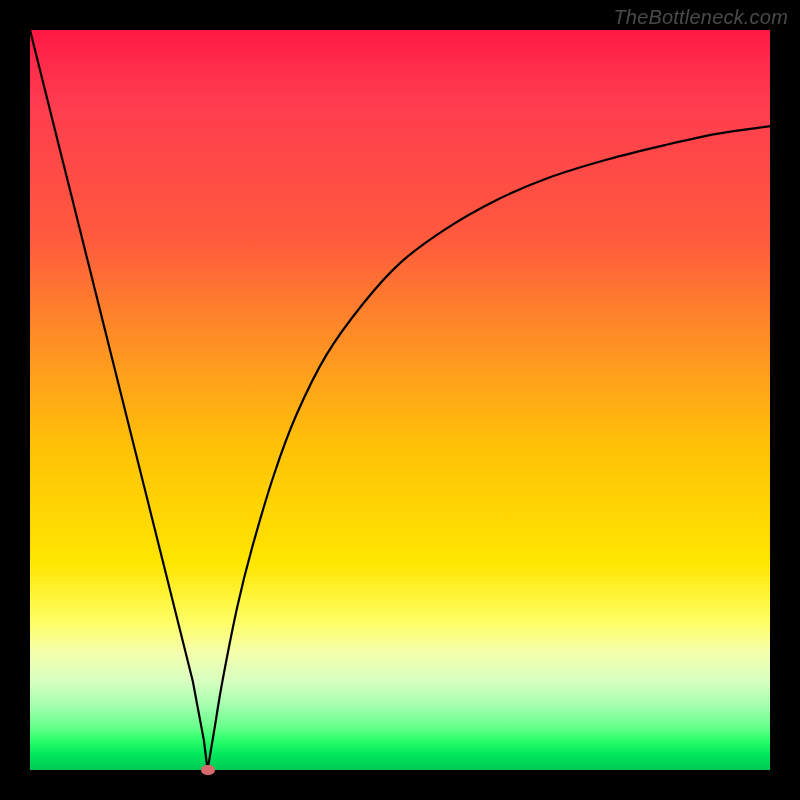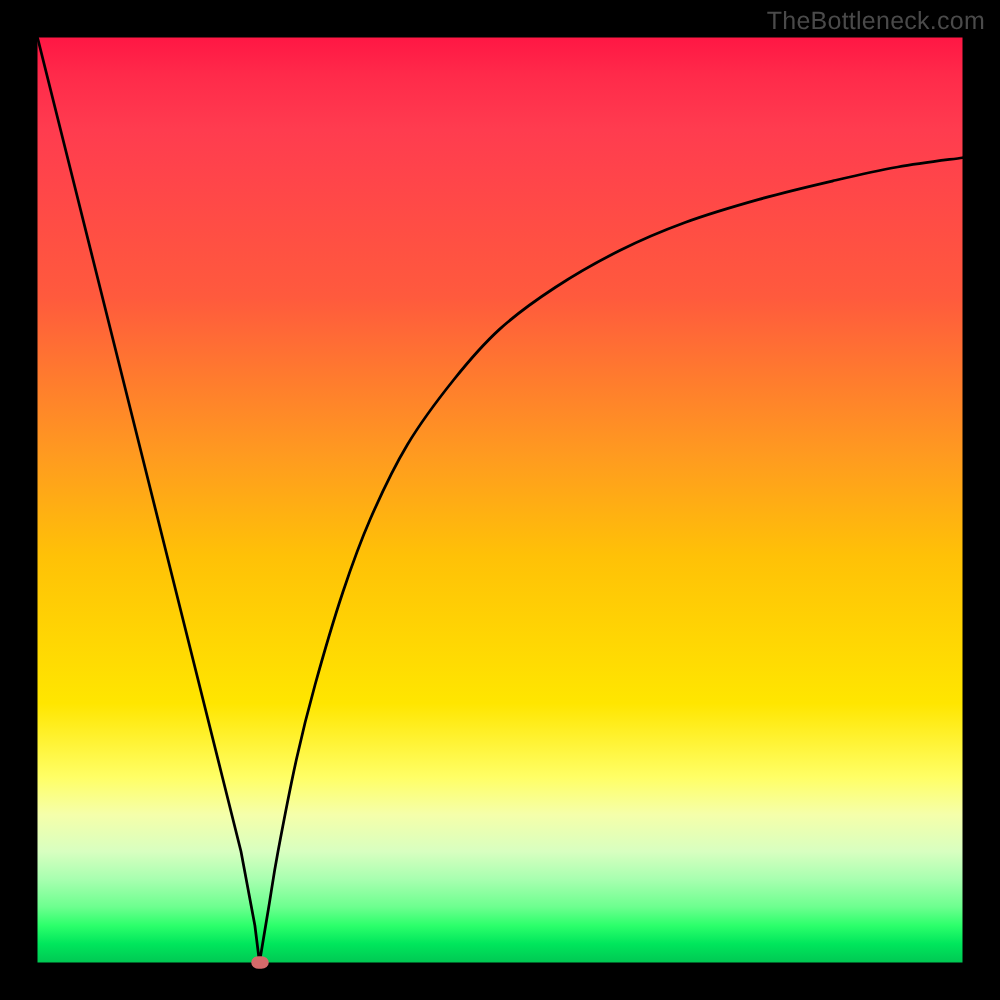--- a/index.html
+++ b/index.html
@@ -9,20 +9,21 @@
     height: 800px;
     overflow: hidden;
     background: #000;
     font-family: Arial, Helvetica, sans-serif;
   }
   .frame {
     position: relative;
     width: 800px;
     height: 624px;
     background: #000;
+    font-style: italic;
   }
   .plot-area {
     position: absolute;
     left: 30px;
     top: 30px;
     width: 740px;
     height: 740px;
     background: linear-gradient(
       to bottom,
       #ff1744 0%,

